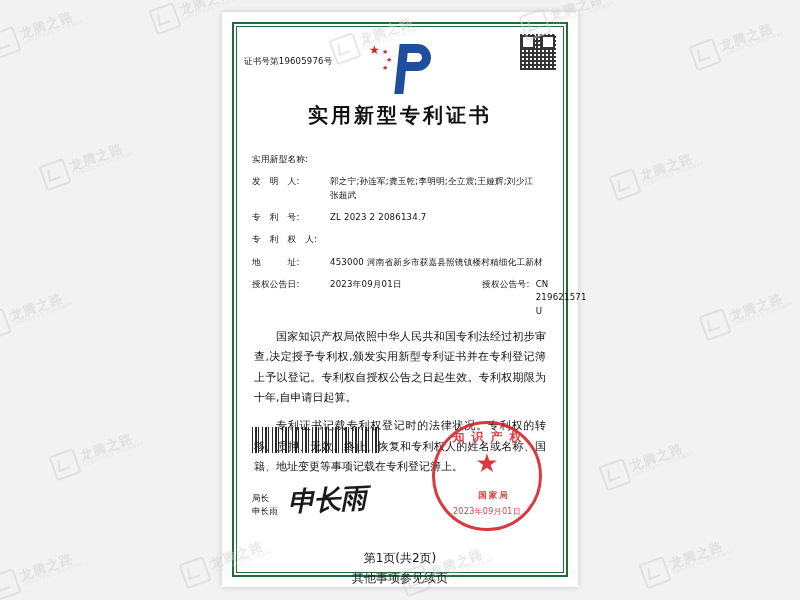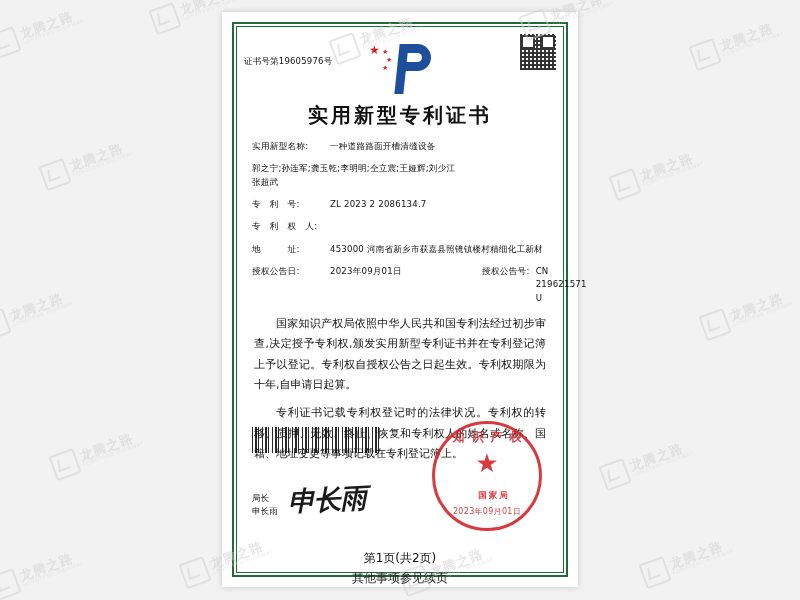--- a/index.html
+++ b/index.html
@@ -182,21 +182,21 @@
     text-align: center;
     font-size: 20px;
     font-weight: bold;
     letter-spacing: 3px;
     margin-top: 2px;
     color: #111;
     font-family: "DejaVu Sans", "Liberation Sans", sans-serif;
   }
 
   .fields {
-    margin-top: 11px;
+    margin-top: 24px;
     padding-left: 8px;
     padding-right: 4px;
   }
   .field-row {
     display: flex;
     font-size: 8.6px;
     line-height: 1.55;
     margin-bottom: 9px;
     color: #111;
   }
@@ -469,24 +469,24 @@
         </div>
       </div>
     </div>
 
     <div id="cert-title">实用新型专利证书</div>
 
     <div class="fields">
 
       <div class="field-row">
         <div class="field-label">实用新型名称:</div>
-        <div class="field-value">一种道路路面开槽清缝设备</div>
       </div>
 
       <div class="field-row">
+        <div class="field-label">发　明　人:</div>
         <div class="field-value">
           <span>郭之宁;孙连军;龚玉乾;李明明;仝立震;王娅辉;刘少江</span>
           <span class="second-line">张超武</span>
         </div>
       </div>
 
       <div class="field-row">
         <div class="field-label">专　利　号:</div>
         <div class="field-value">ZL 2023 2 2086134.7</div>
       </div>

